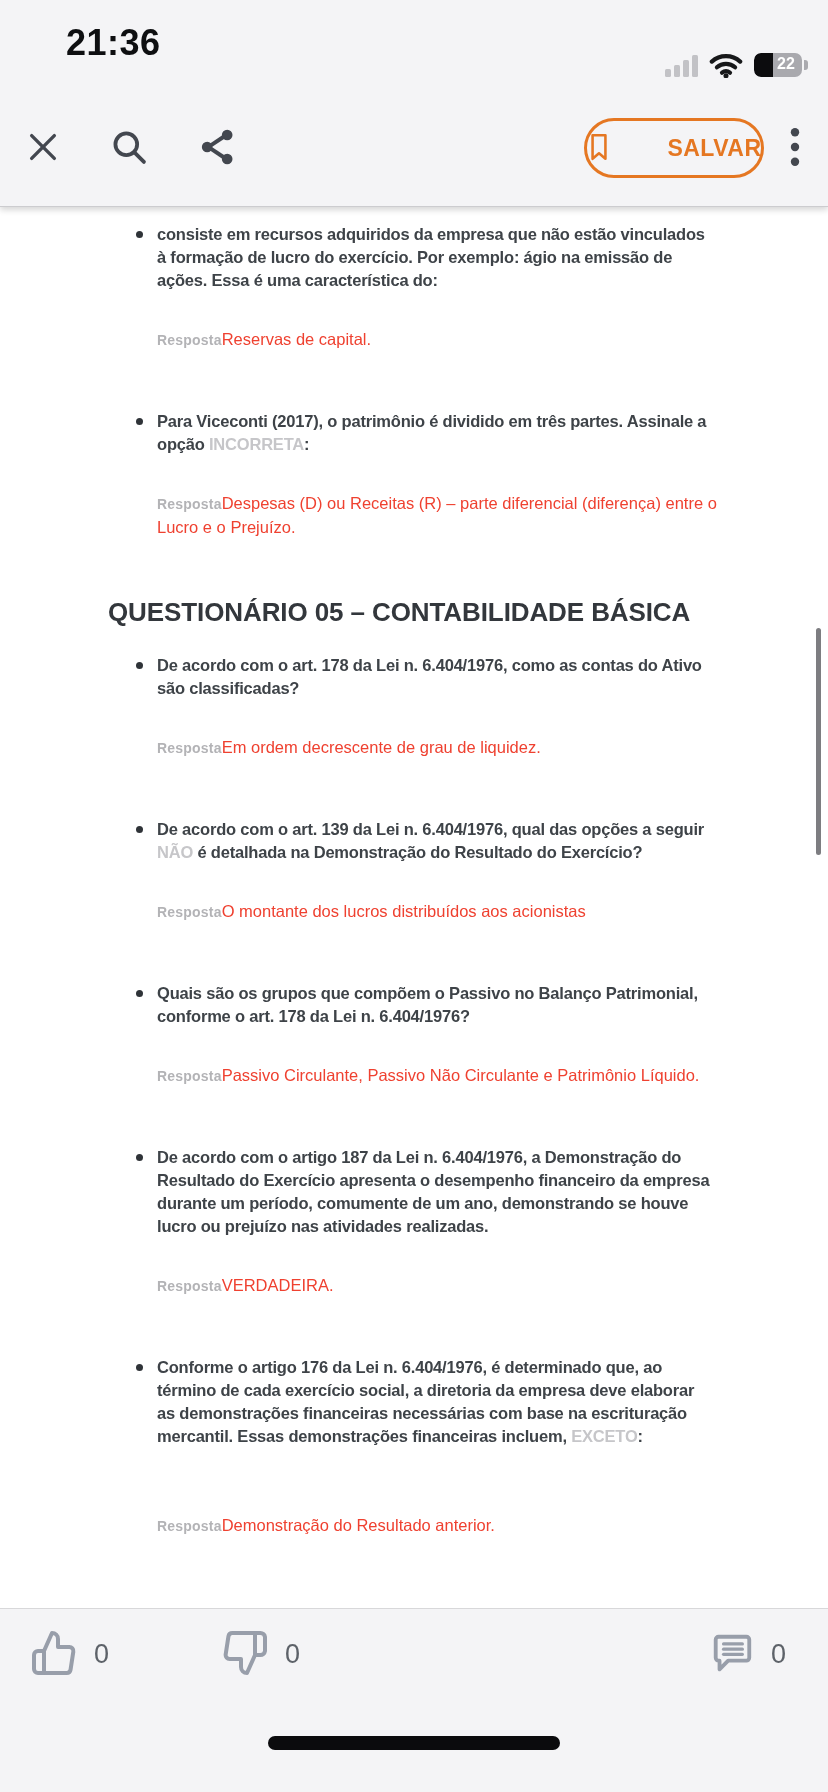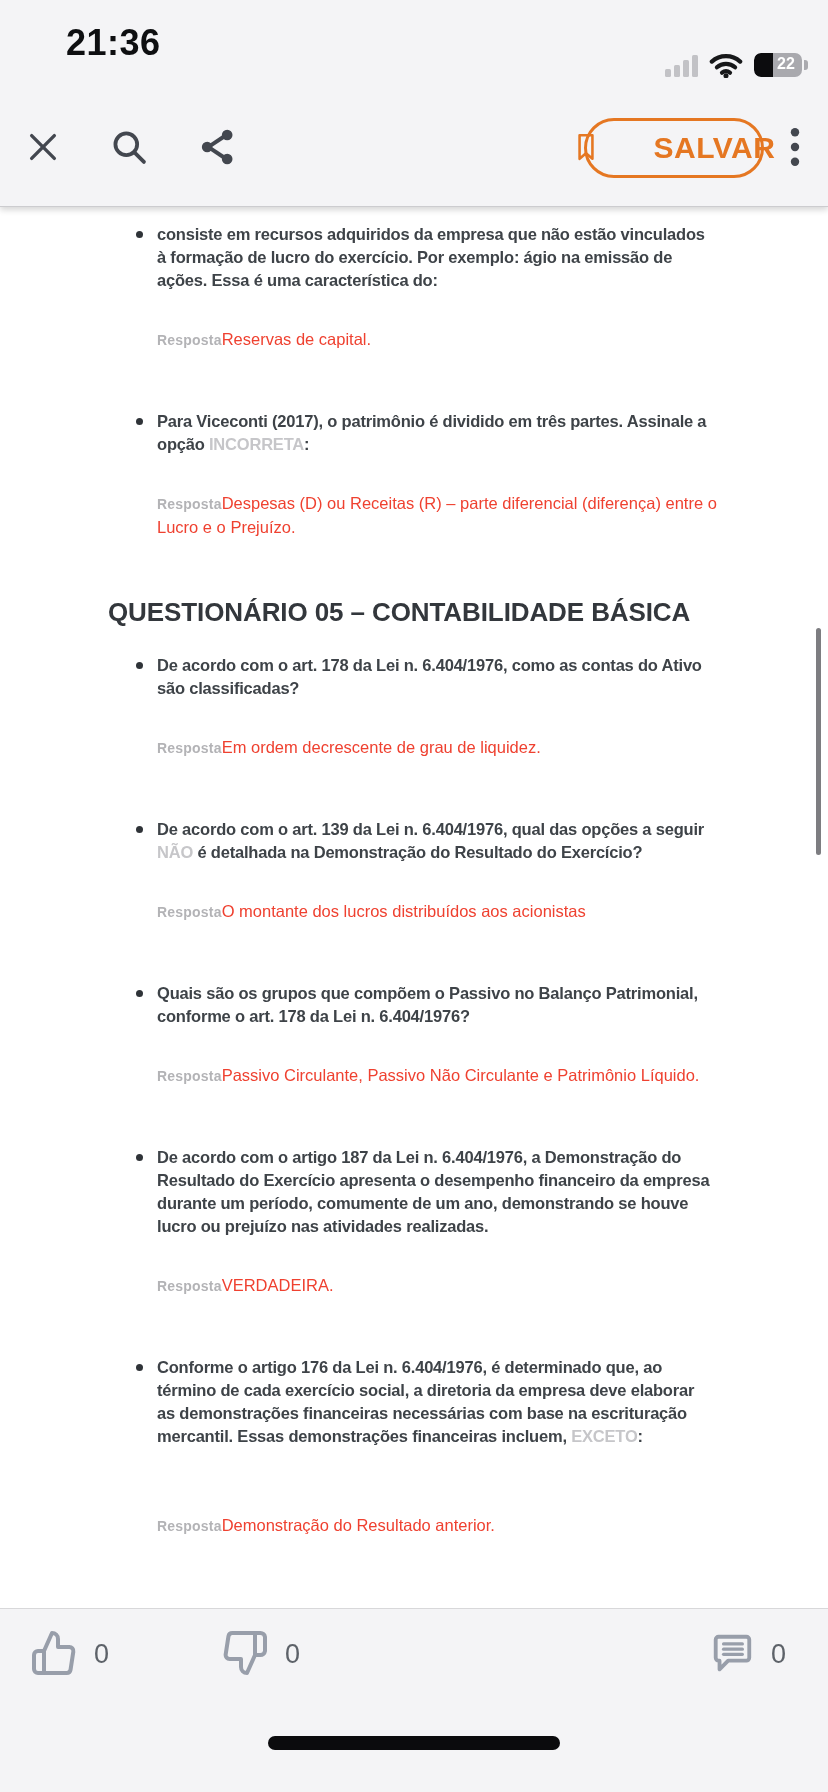--- a/index.html
+++ b/index.html
@@ -18,21 +18,21 @@
   .battery{position:relative;width:48px;height:24px;background:#a9a9ae;border-radius:7px;overflow:hidden;}
   .battery .fill{position:absolute;left:0;top:0;width:19px;height:24px;background:#0c0c0e;border-radius:7px 0 0 7px;}
   .battery .pct{position:absolute;left:16px;right:0;top:2px;text-align:center;font-size:16px;font-weight:bold;color:#ffffff;}
   .batnub{width:4px;height:10px;background:#aaaaaf;border-radius:0 3px 3px 0;margin-left:-9px;}
 
   .toolbar{position:absolute;top:90px;left:0;width:828px;height:116px;display:flex;align-items:center;padding:0 26px;box-sizing:border-box;}
   .tbtn{background:none;border:none;padding:0;margin:0;cursor:pointer;display:flex;align-items:center;justify-content:center;}
   .tbtn + .tbtn{margin-left:50px;}
   .save-pill{margin-left:auto;display:flex;align-items:center;justify-content:center;gap:11px;
              width:180px;height:60px;border:3.5px solid #e57722;border-radius:32px;background:transparent;cursor:pointer;}
-  .save-pill .save-label{color:#e57722;font-weight:bold;font-size:30px;letter-spacing:0.5px;margin-left:44px;}
+  .save-pill .save-label{color:#e57722;font-weight:bold;font-size:23px;letter-spacing:0.5px;margin-left:44px;}
   .kebab{margin-left:24px;}
 
   
   .doc{position:absolute;top:207px;left:0;width:828px;height:1401px;background:#ffffff;overflow:hidden;}
   .doc-inner{padding:16px 118px 0 108px;box-sizing:border-box;}
   .heading{font-size:26px;font-weight:bold;color:#33373c;letter-spacing:-0.1px;margin:46px 0 26px 0;}
   .block{margin:0 0 58px 28px;}
   .row{display:flex;}
   .dot{flex:0 0 auto;width:7px;height:7px;border-radius:50%;background:#2f3338;margin:8px 14px 0 0;}
   .qtext{font-weight:bold;font-size:16.5px;line-height:23px;color:#3e4348;letter-spacing:-0.2px;width:564px;}

